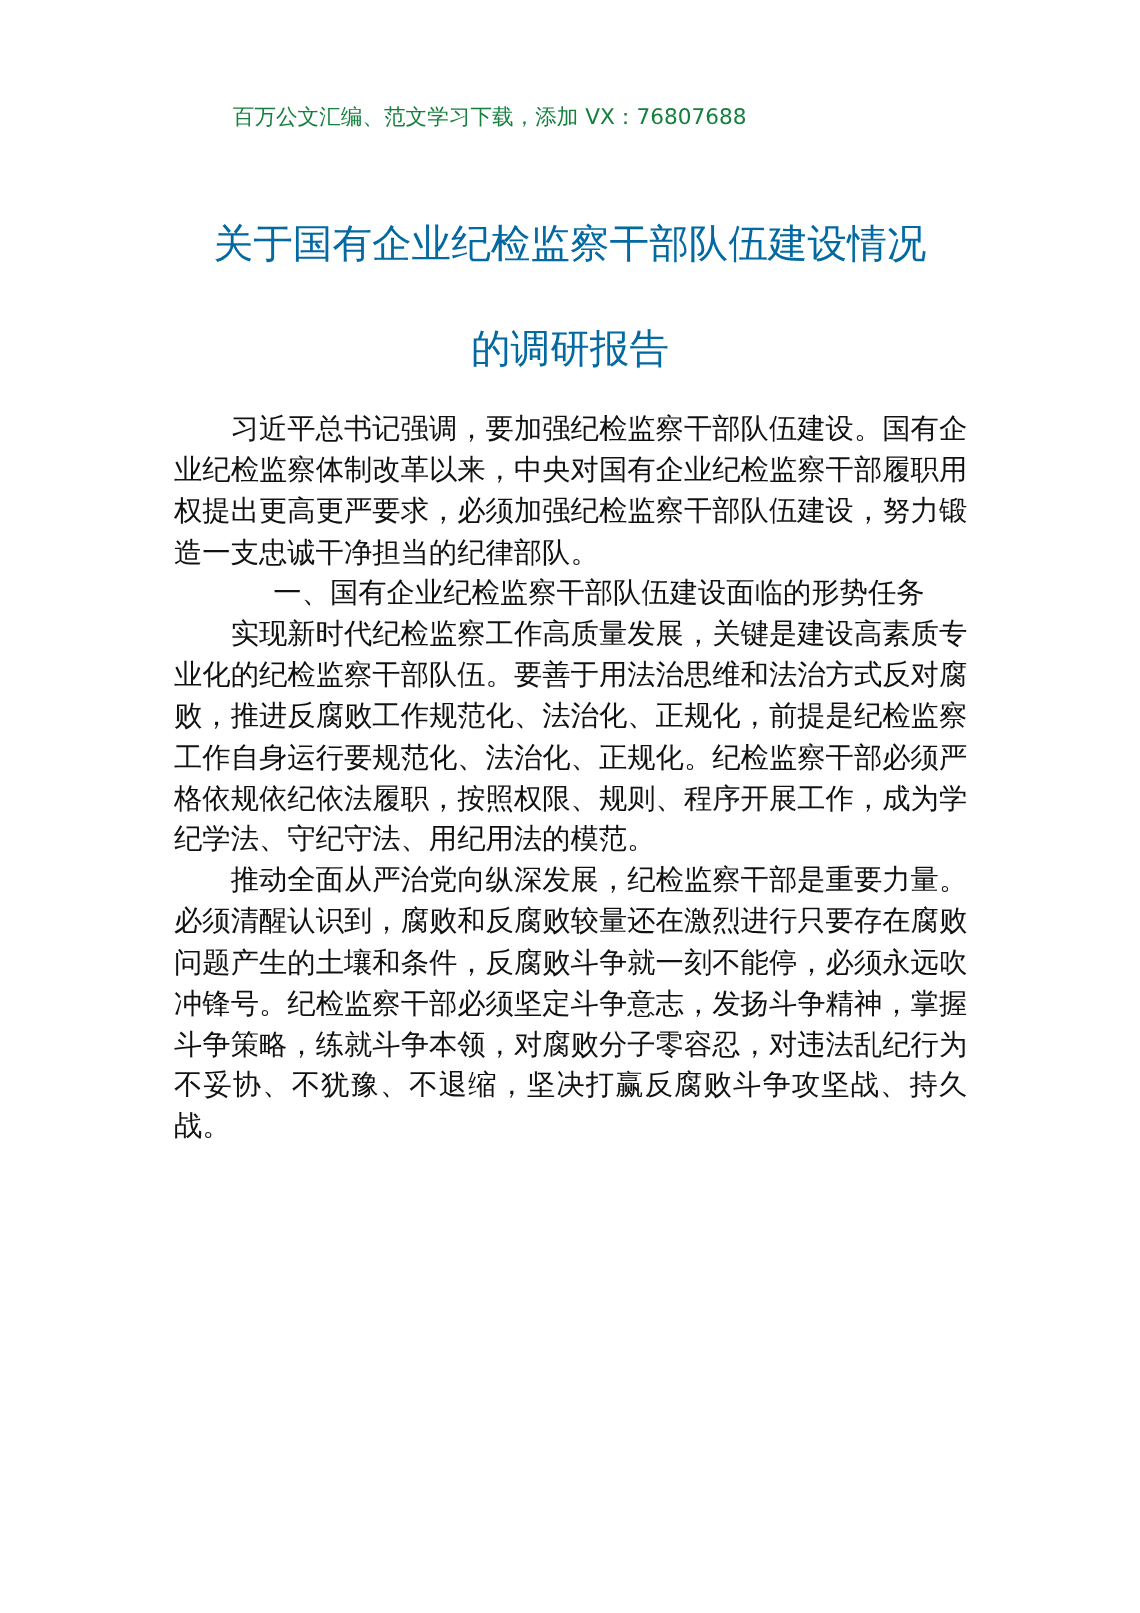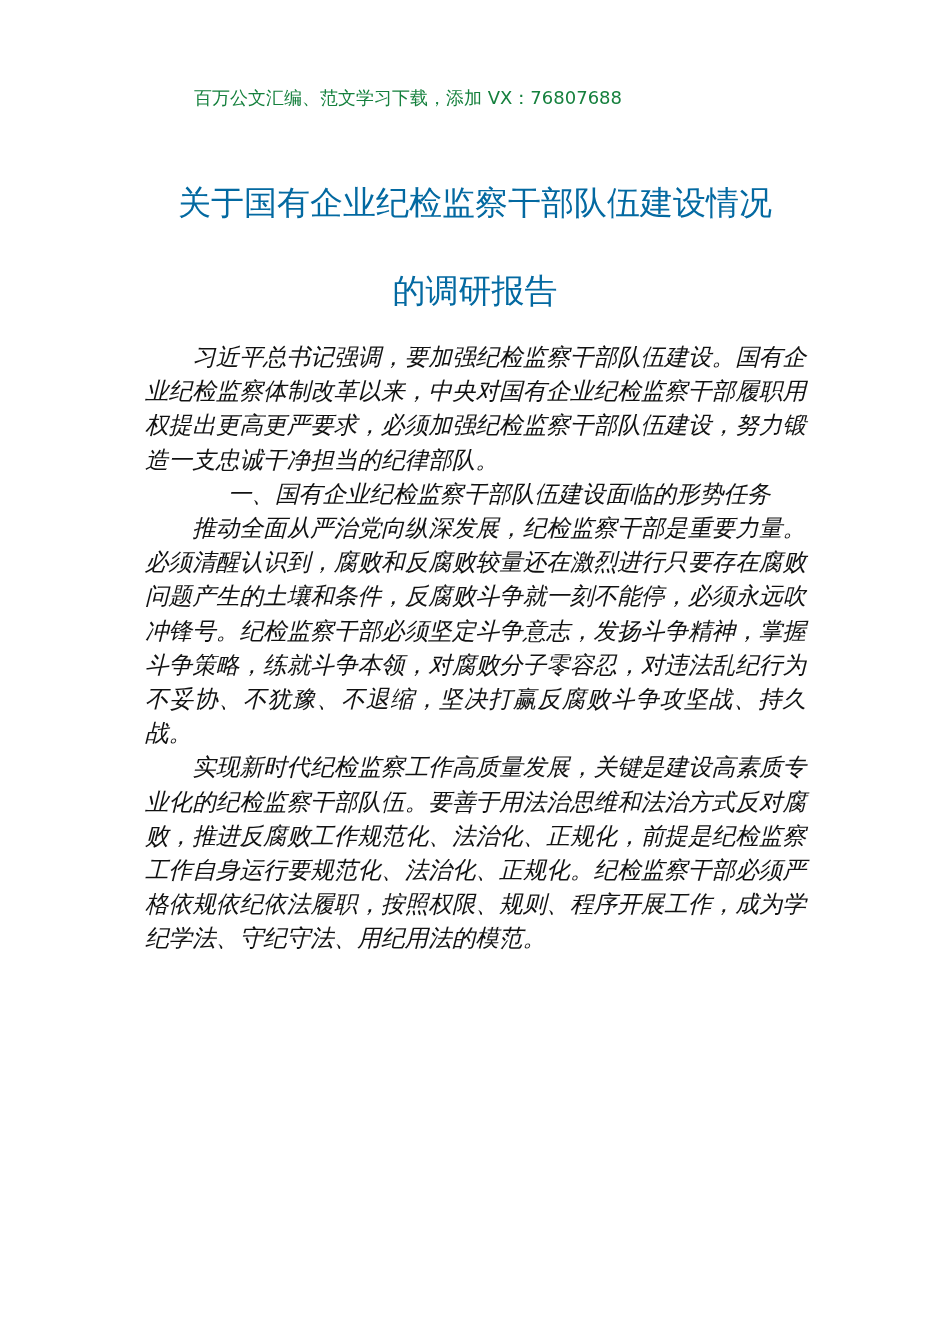--- a/index.html
+++ b/index.html
@@ -52,36 +52,35 @@
       width: 661px;
       font-size: 23.6px;
       line-height: 34.2px;
       text-align: justify;
       text-justify: inter-character;
     }
     .body p {
       margin: 0;
       text-indent: 2em;
       word-break: break-all;
-      font-style: italic;
     }
     .body p.heading {
       text-align: center;
     }
   </style>
 </head>
 <body>
 
 <div class="page">
 
   <div class="banner">百万公文汇编、范文学习下载，添加 VX：76807688</div>
 
   <div class="title line1">关于国有企业纪检监察干部队伍建设情况</div>
   <div class="title line2">的调研报告</div>
 
   <div class="body">
     <p>习近平总书记强调，要加强纪检监察干部队伍建设。国有企业纪检监察体制改革以来，中央对国有企业纪检监察干部履职用权提出更高更严要求，必须加强纪检监察干部队伍建设，努力锻造一支忠诚干净担当的纪律部队。</p>
     <p class="heading">一、国有企业纪检监察干部队伍建设面临的形势任务</p>
+    <p>实现新时代纪检监察工作高质量发展，关键是建设高素质专业化的纪检监察干部队伍。要善于用法治思维和法治方式反对腐败，推进反腐败工作规范化、法治化、正规化，前提是纪检监察工作自身运行要规范化、法治化、正规化。纪检监察干部必须严格依规依纪依法履职，按照权限、规则、程序开展工作，成为学纪学法、守纪守法、用纪用法的模范。</p>
     <p>推动全面从严治党向纵深发展，纪检监察干部是重要力量。必须清醒认识到，腐败和反腐败较量还在激烈进行只要存在腐败问题产生的土壤和条件，反腐败斗争就一刻不能停，必须永远吹冲锋号。纪检监察干部必须坚定斗争意志，发扬斗争精神，掌握斗争策略，练就斗争本领，对腐败分子零容忍，对违法乱纪行为不妥协、不犹豫、不退缩，坚决打赢反腐败斗争攻坚战、持久战。</p>
-    <p>实现新时代纪检监察工作高质量发展，关键是建设高素质专业化的纪检监察干部队伍。要善于用法治思维和法治方式反对腐败，推进反腐败工作规范化、法治化、正规化，前提是纪检监察工作自身运行要规范化、法治化、正规化。纪检监察干部必须严格依规依纪依法履职，按照权限、规则、程序开展工作，成为学纪学法、守纪守法、用纪用法的模范。</p>
   </div>
 
 </div>
 
 </body></html>

